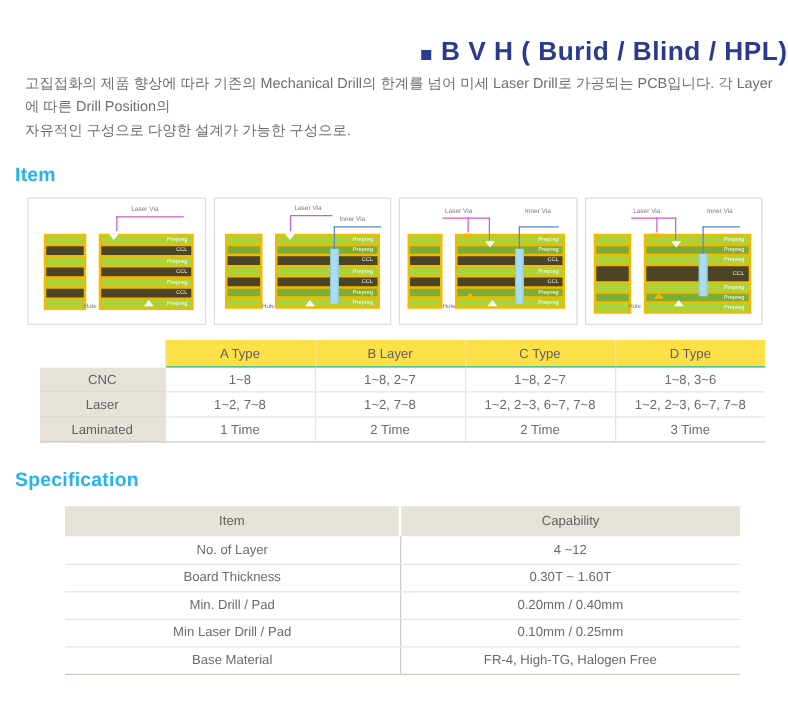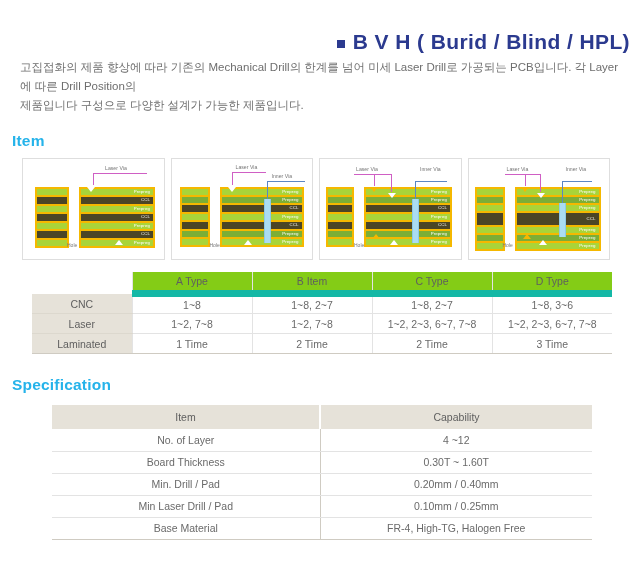--- a/index.html
+++ b/index.html
@@ -156,22 +156,22 @@
     table-layout: fixed;
   }
   .type-table th, .type-table td {
     height: 20px;
     text-align: center;
     vertical-align: middle;
     border-bottom: 1px solid #e3e3e3;
     font-weight: normal;
   }
   .type-table thead th {
-    background: #84cc16;
-    border-bottom: 7px solid #14b8a6;
+    background: #fde047;
+    border-bottom: 1px solid #14b8a6;
     color: #5f5f5f;
     height: 22px;
   }
   .type-table thead th.corner { background: #ffffff; border-bottom: 1px solid #ffffff; }
   .type-table tbody th {
     background: #e6e2d9;
     color: #5f5f5f;
     border-bottom: 1px solid #dcd8ce;
   }
   .type-table tbody td { background: #ffffff; }
@@ -205,21 +205,21 @@
 </head>
 <body>
 
 <div class="title-row">
   <span class="title-bullet"></span>
   <h1 class="page-title">B V H ( Burid / Blind / HPL)</h1>
 </div>
 
 <p class="desc">
   <span>고집접화의 제품 향상에 따라 기존의 Mechanical Drill의 한계를 넘어 미세 Laser Drill로 가공되는 PCB입니다. 각 Layer에 따른 Drill Position의</span>
-  <span>제품입니다 구성으로 다양한 설계가 가능한 제품입니다.</span>
+  <span>자유적인 구성으로 다양한 설계가 가능한 구성으로.</span>
 </p>
 
 <h2 class="section-heading sec-type">Item</h2>
 
 <div class="panels">
 
   <div class="panel">
 
     <div class="stack" style="left:12px; top:28px; width:34px;">
       <div class="lay pp" style="height:6px"></div>
@@ -423,21 +423,21 @@
 
     <span class="hole-label" style="left:34px; bottom:11px;">Hole</span>
   </div>
 </div>
 
 <table class="type-table">
   <thead>
     <tr>
       <th class="corner" style="width:100px"></th>
       <th class="vsep">A Type</th>
-      <th class="vsep">B Item</th>
+      <th class="vsep">B Layer</th>
       <th class="vsep">C Type</th>
       <th class="vsep">D Type</th>
     </tr>
   </thead>
   <tbody>
     <tr>
       <th>CNC</th>
       <td class="vsep">1~8</td>
       <td class="vsep">1~8, 2~7</td>
       <td class="vsep">1~8, 2~7</td>

